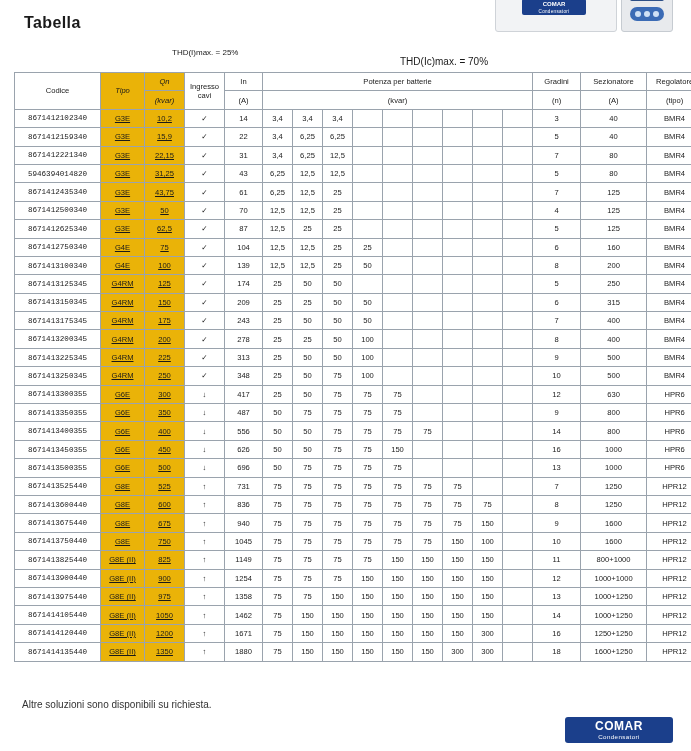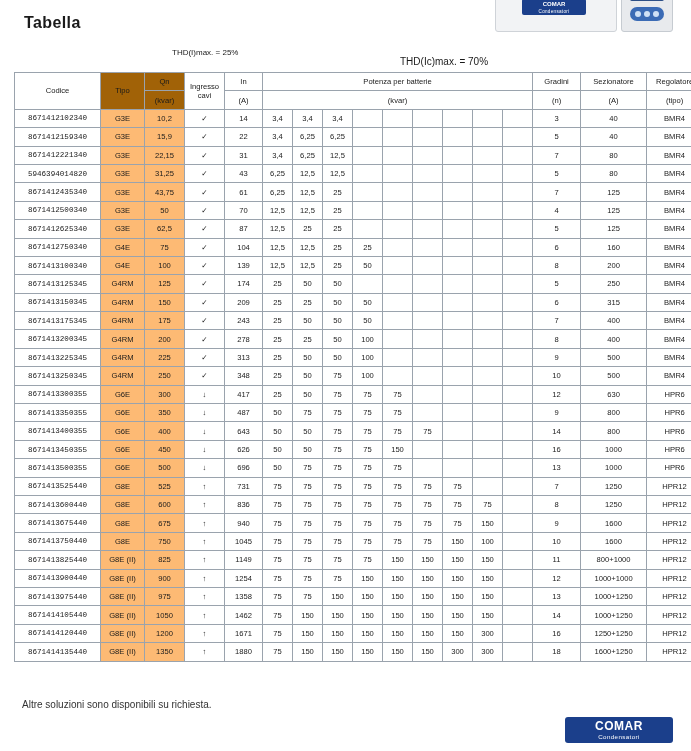--- a/index.html
+++ b/index.html
@@ -70,36 +70,36 @@
     text-align:center;
     vertical-align:middle;
     color:#1a1a1a;
     font-weight:normal;
   }
   thead th{
     font-weight:bold;
     font-size:8px;
     height:17px;
   }
-  .hd-blue{background:#a16207;}
+  .hd-blue{background:#eab308;font-style:italic;}
   .hd-white{background:#ffffff;}
   .unit-row td{
     font-size:7px;color:#555;height:15px;
     border-top:0;
   }
   .col-code{width:86px;text-align:left;padding-left:6px !important;}
   .col-tipo{width:44px;}
   .col-qn{width:40px;}
   .col-ing{width:40px;}
   .col-in{width:38px;}
   .col-p{width:30px;}
   .col-grad{width:48px;}
   .col-sez{width:66px;}
   .col-reg{width:56px;}
-  .fill-blue{background:#fdba74;}
+  .fill-blue{background:#eab308;text-decoration:underline;}
   .arrow{font-size:9px;}
   .check{font-size:8px;}
   td.left{text-align:left;padding-left:6px;font-family:Liberation Mono, monospace;}
 
   .note{
     position:absolute;left:22px;top:699px;font-size:10px;color:#333;
   }
   
   .footer-logo{
     position:absolute;right:18px;bottom:8px;width:108px;height:26px;
@@ -502,21 +502,21 @@
           <td></td>
           <td>9</td>
           <td>800</td>
           <td>HPR6</td>
         </tr>
         <tr>
           <td class="left">8671413400355</td>
           <td class="fill-blue">G6E</td>
           <td class="fill-blue">400</td>
           <td class="arrow">↓</td>
-          <td>643</td>
+          <td>556</td>
           <td>50</td>
           <td>50</td>
           <td>75</td>
           <td>75</td>
           <td>75</td>
           <td>75</td>
           <td></td>
           <td></td>
           <td></td>
           <td>14</td>

